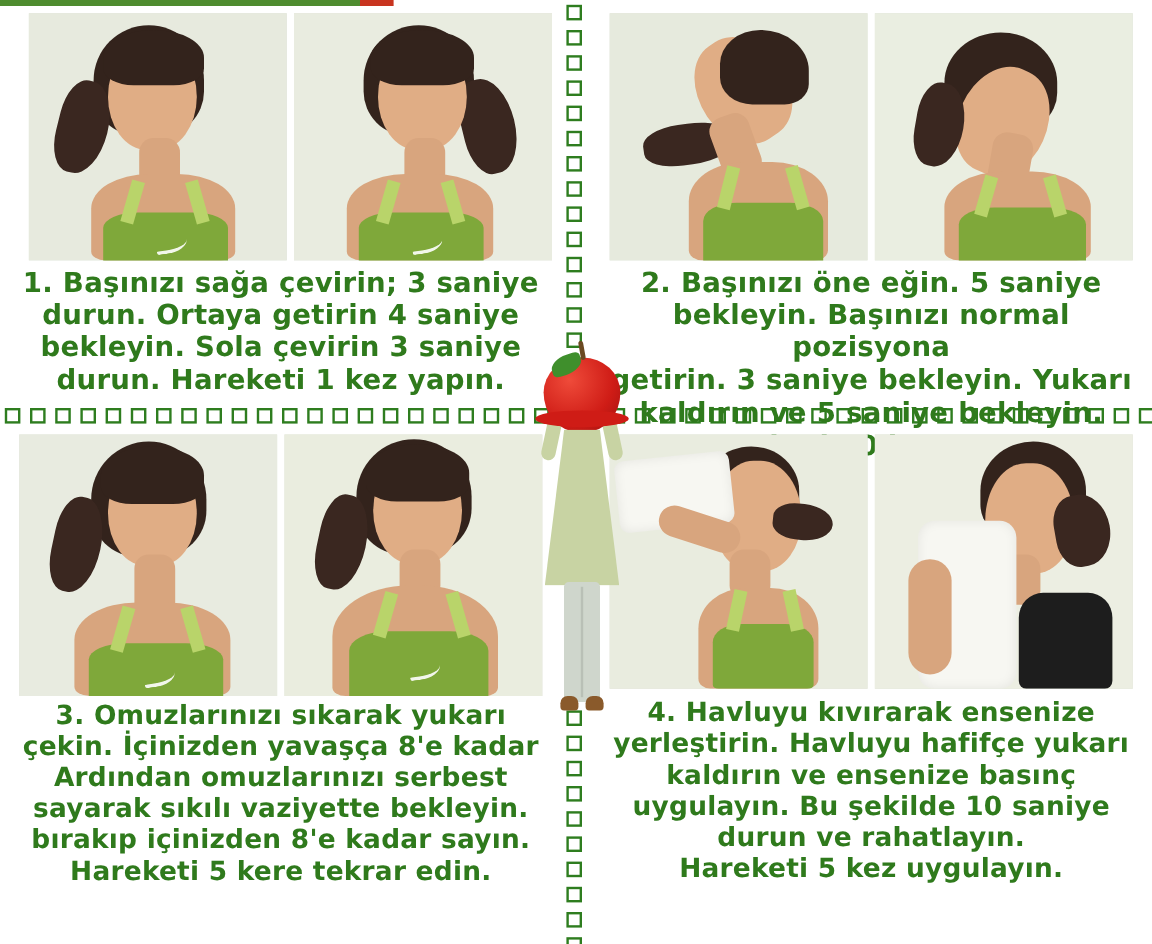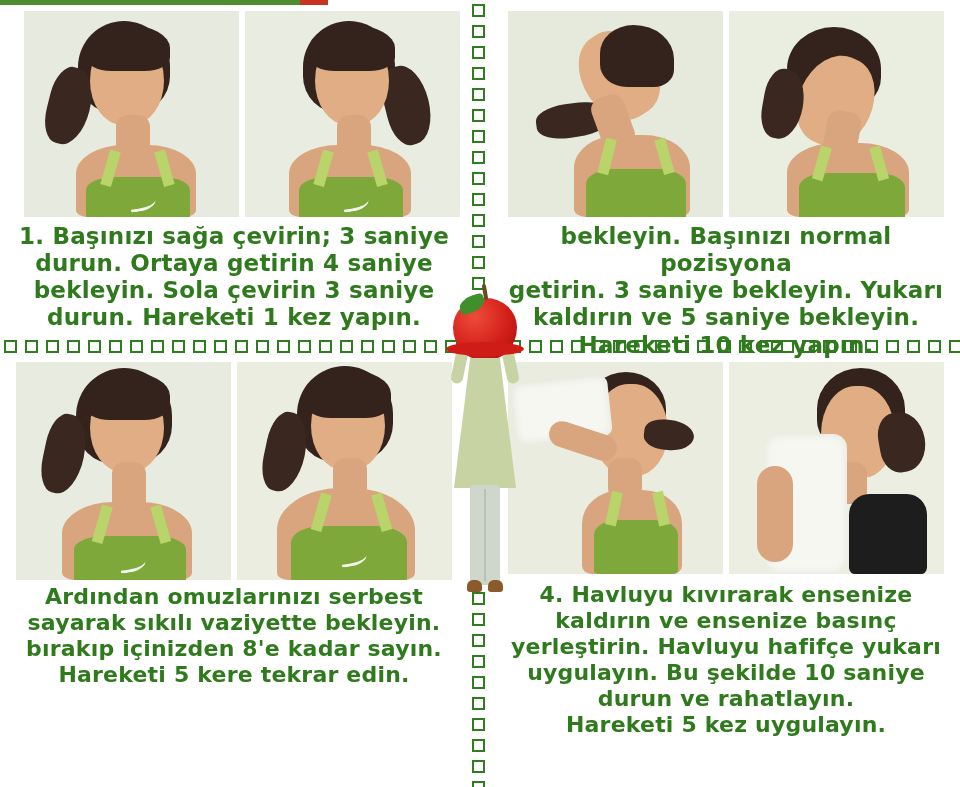--- a/index.html
+++ b/index.html
@@ -419,20 +419,21 @@
           <div class="pony" style="left:34px;top:58px;width:40px;height:70px;transform:rotate(10deg);"></div>
           <div class="neck" style="left:96px;top:100px;height:48px;transform:rotate(10deg);"></div>
           <div class="torso" style="left:58px;top:132px;width:122px;height:74px;"></div>
           <div class="top" style="left:70px;top:162px;width:106px;height:50px;"></div>
           <div class="strapL" style="left:92px;top:136px;height:34px;transform:rotate(16deg);"></div>
           <div class="strapR" style="left:140px;top:136px;height:34px;transform:rotate(-16deg);"></div>
         </div>
       </div>
     </div>
     <div class="caption" id="cap2">
+      <span class="ln">2. Başınızı öne eğin. 5 saniye</span>
       <span class="ln">bekleyin. Başınızı normal pozisyona</span>
       <span class="ln">getirin. 3 saniye bekleyin. Yukarı</span>
       <span class="ln">kaldırın ve 5 saniye bekleyin.</span>
       <span class="ln">Hareketi 10 kez yapın.</span>
     </div>
   </div>
 
   <div class="quad" id="q3">
     <div class="photos" style="padding-top:8px;">
       <div class="photo" style="width:215px;height:218px;">
@@ -460,20 +461,22 @@
           <div class="neck" style="left:96px;top:96px;height:42px;"></div>
           <div class="torso" style="left:40px;top:126px;width:138px;height:92px;border-radius:46% 46% 8% 8%;"></div>
           <div class="top" style="left:54px;top:164px;width:116px;height:58px;"></div>
           <div class="strapL" style="left:84px;top:132px;height:38px;transform:rotate(16deg);"></div>
           <div class="strapR" style="left:134px;top:132px;height:38px;transform:rotate(-16deg);"></div>
           <div class="swoosh" style="left:104px;top:190px;"></div>
         </div>
       </div>
     </div>
     <div class="caption" id="cap3">
+      <span class="ln">3. Omuzlarınızı sıkarak yukarı</span>
+      <span class="ln">çekin. İçinizden yavaşça 8'e kadar</span>
       <span class="ln">Ardından omuzlarınızı serbest</span>
       <span class="ln">sayarak sıkılı vaziyette bekleyin.</span>
       <span class="ln">bırakıp içinizden 8'e kadar sayın.</span>
       <span class="ln">Hareketi 5 kere tekrar edin.</span>
     </div>
   </div>
 
   <div class="quad" id="q4">
     <div class="photos" style="padding-top:8px;">
       <div class="photo" style="width:215px;height:212px;">
@@ -499,22 +502,22 @@
           <div class="pony" style="left:150px;top:50px;width:46px;height:60px;transform:rotate(-10deg);"></div>
           <div class="neck" style="left:104px;top:100px;height:42px;"></div>
           <div class="blacktop" style="left:120px;top:132px;width:78px;height:80px;"></div>
           <div class="towel" style="left:36px;top:72px;width:82px;height:140px;border-radius:14px;"></div>
           <div class="arm" style="left:28px;top:104px;width:36px;height:96px;border-radius:18px;"></div>
         </div>
       </div>
     </div>
     <div class="caption" id="cap4">
       <span class="ln">4. Havluyu kıvırarak ensenize</span>
+      <span class="ln">yerleştirin. Havluyu hafifçe yukarı</span>
       <span class="ln">kaldırın ve ensenize basınç</span>
-      <span class="ln">yerleştirin. Havluyu hafifçe yukarı</span>
       <span class="ln">uygulayın. Bu şekilde 10 saniye</span>
       <span class="ln">durun ve rahatlayın.</span>
       <span class="ln">Hareketi 5 kez uygulayın.</span>
     </div>
   </div>
 
   <div id="mascot">
     <div class="armL"></div>
     <div class="armR"></div>
     <div class="apple">

